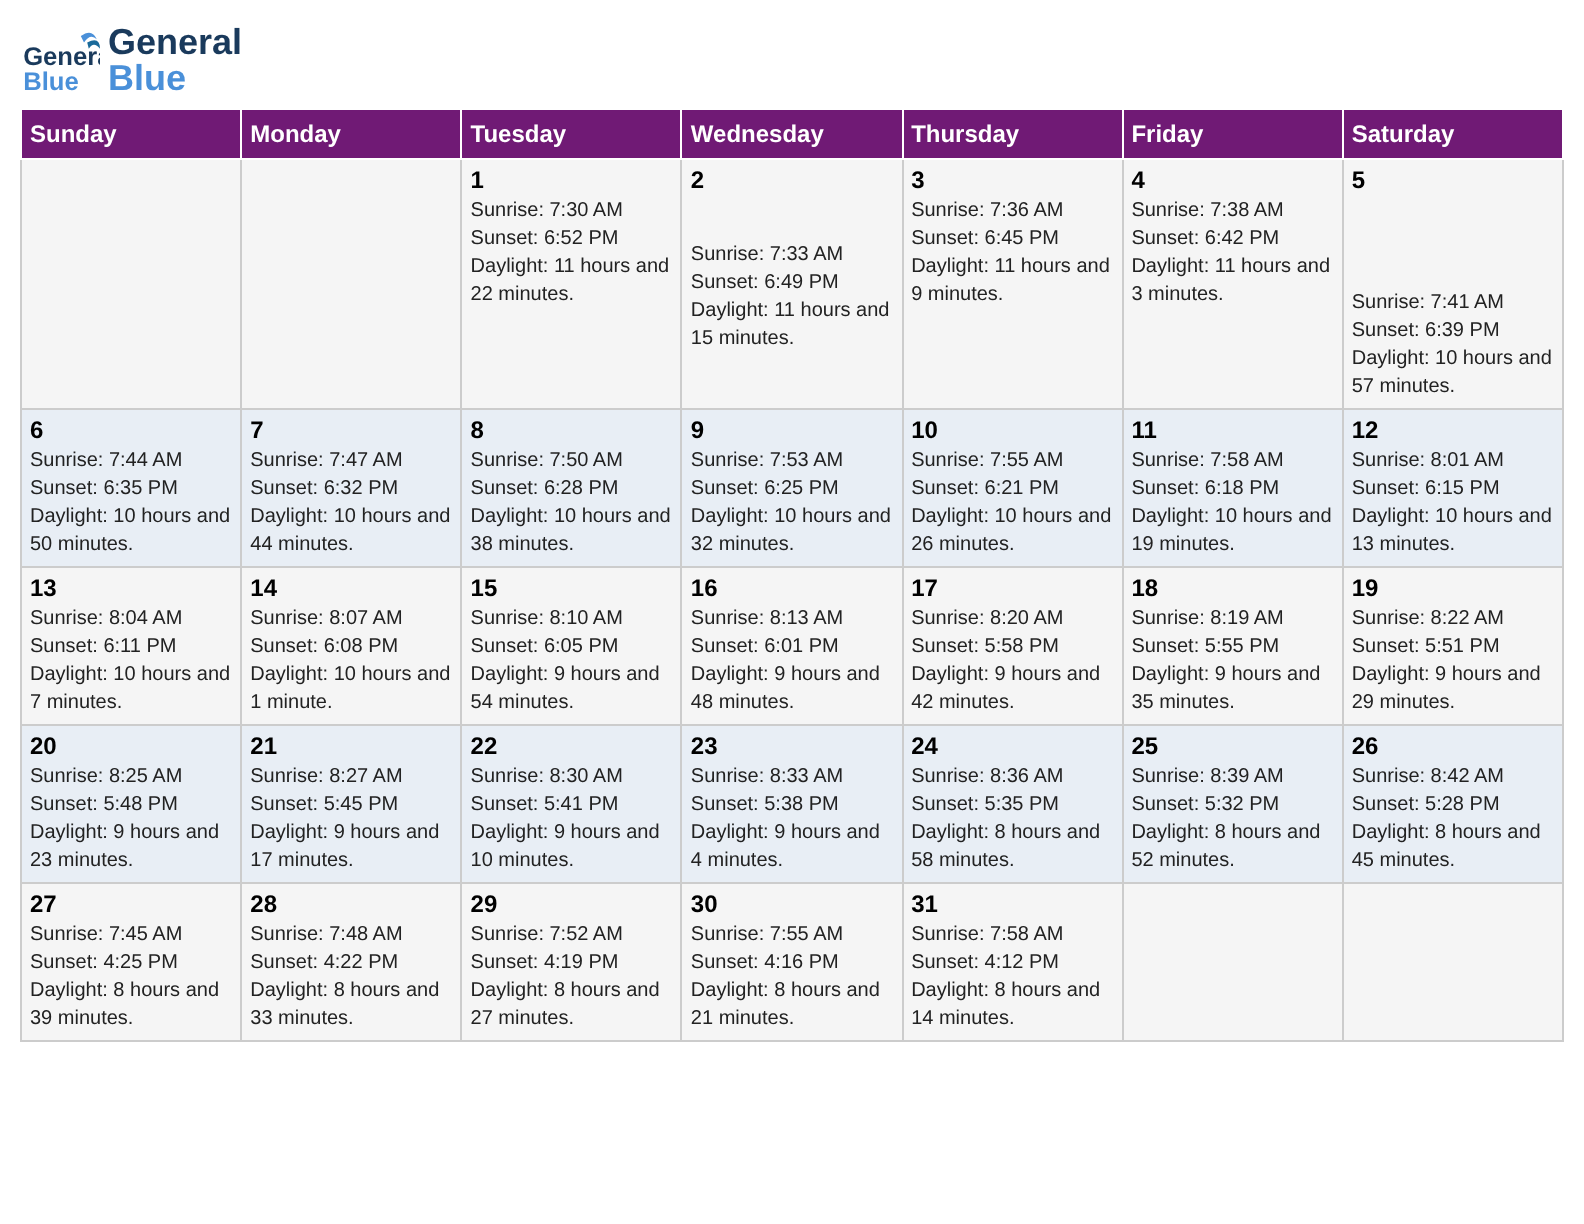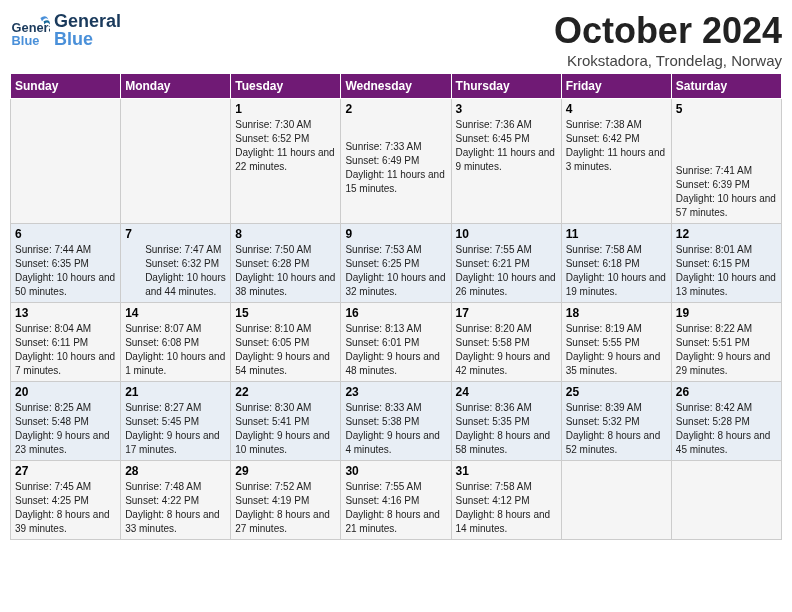--- a/index.html
+++ b/index.html
@@ -103,24 +103,20 @@
       <text x="2" y="28" font-size="16" font-weight="bold" fill="#1a3a5c" font-family="Arial">General</text>
       <text x="2" y="44" font-size="16" font-weight="bold" fill="#4a90d9" font-family="Arial">Blue</text>
       <path d="M38 10 Q45 5 48 12 Q44 8 40 14 Z" fill="#4a90d9"></path>
       <path d="M42 14 Q50 10 50 18 Q46 13 43 18 Z" fill="#1a6a9a"></path>
     </svg>
     <div class="logo-name">
       <span class="logo-general">General</span>
       <span class="logo-blue">Blue</span>
     </div>
   </div>
-  <div class="title-block">
-    <div class="month-title">October 2024</div>
-    <div class="location">Krokstadora, Trondelag, Norway</div>
-  </div>
 </div>
 
 <table>
   <thead>
     <tr>
     <th>Sunday</th>
         <th>Monday</th>
         <th>Tuesday</th>
         <th>Wednesday</th>
         <th>Thursday</th>
@@ -165,21 +161,21 @@
       </tr>
       <tr>
         <td>
           <span class="day-num">6</span>
           <div class="day-info" style="white-space: pre-line;">Sunrise: 7:44 AM
 Sunset: 6:35 PM
 Daylight: 10 hours and 50 minutes.</div>
         </td>
         <td>
           <span class="day-num">7</span>
-          <div class="day-info" style="white-space: pre-line; margin-left: 20px;">Sunrise: 7:47 AM
+          <div class="day-info" style="white-space: pre-line;">Sunrise: 7:47 AM
 Sunset: 6:32 PM
 Daylight: 10 hours and 44 minutes.</div>
         </td>
         <td>
           <span class="day-num">8</span>
           <div class="day-info" style="white-space: pre-line;">Sunrise: 7:50 AM
 Sunset: 6:28 PM
 Daylight: 10 hours and 38 minutes.</div>
         </td>
         <td>

